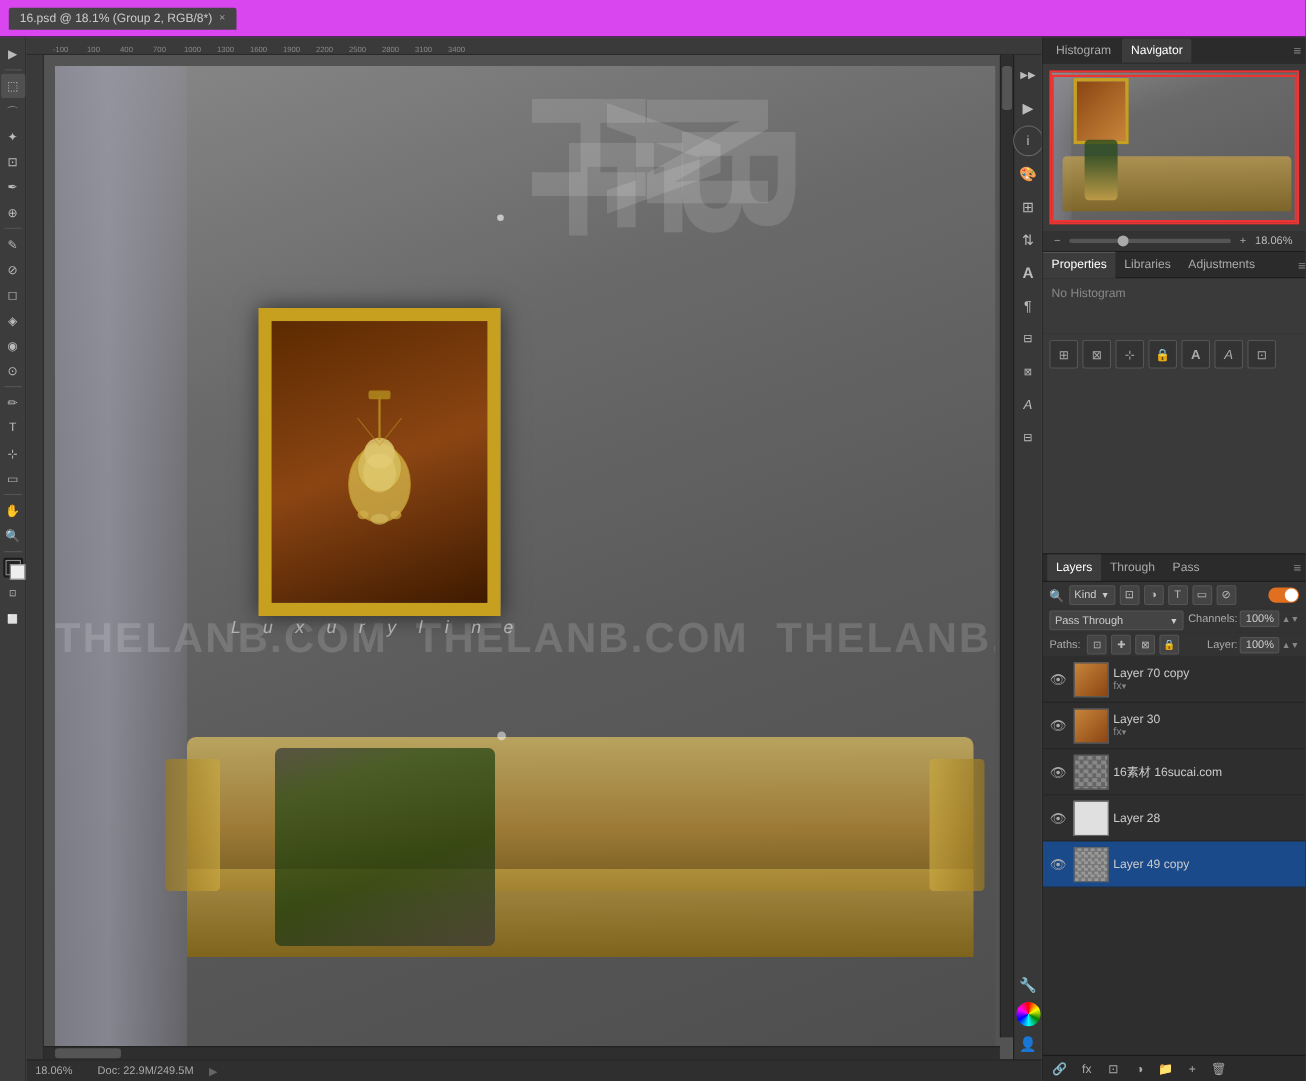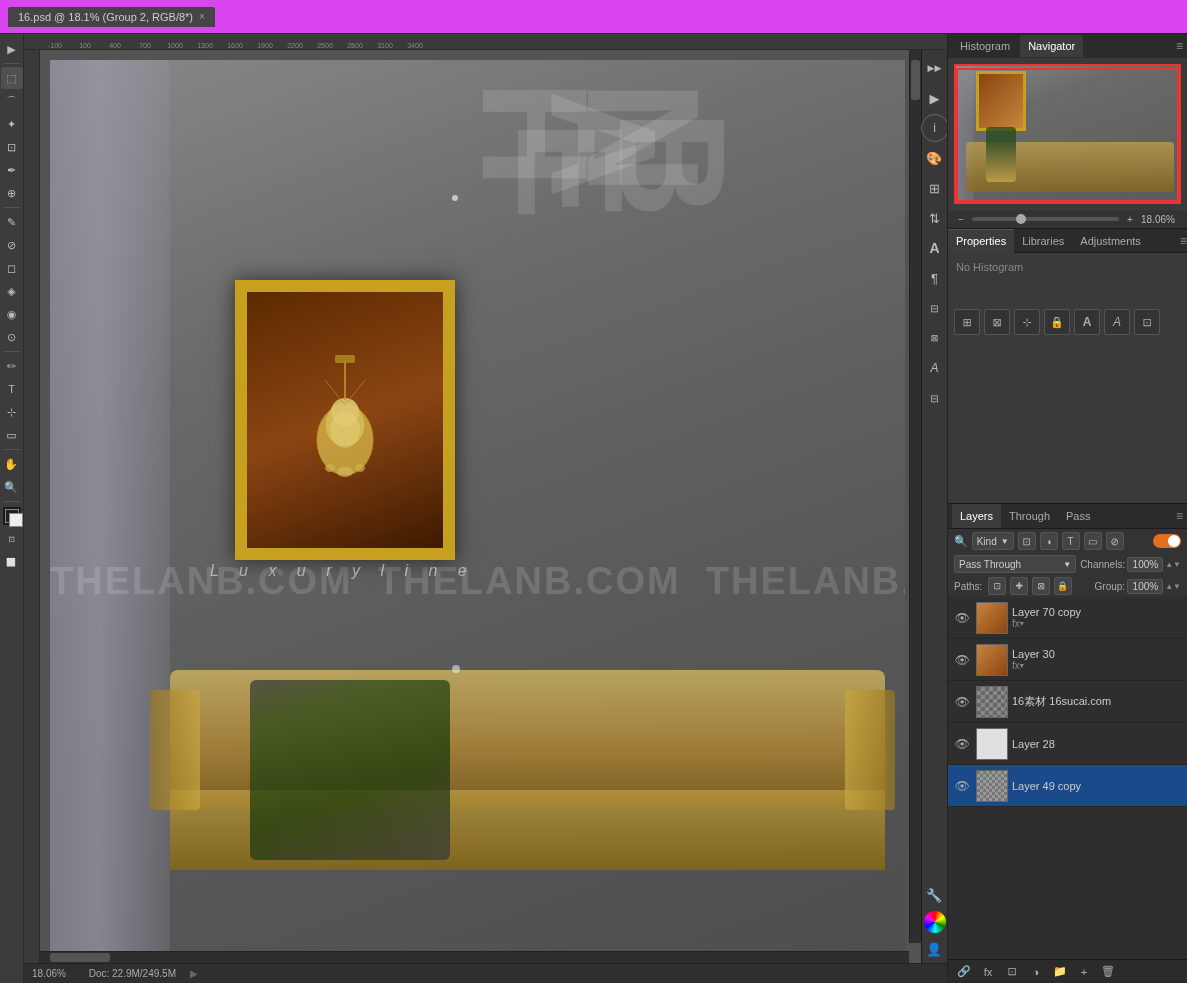--- a/index.html
+++ b/index.html
@@ -485,21 +485,21 @@
     .toggle-ball {
       width: 12px;
       height: 12px;
       background: white;
       border-radius: 50%;
       margin-left: auto;
     }
 
     .blend-row {
       display: flex;
-      align-items: center;
+      align-items: flex-start;
       padding: 2px 6px;
       gap: 4px;
       background: #333;
       flex-shrink: 0;
     }
     .blend-dropdown {
       background: #444;
       border: 1px solid #555;
       color: #ccc;
       font-size: 10px;
@@ -1005,21 +1005,21 @@
         </div>
       </div>
 
       <div class="lock-row">
         <span class="lock-label">Paths:</span>
         <div class="lock-icon-btn">⊡</div>
         <div class="lock-icon-btn">✚</div>
         <div class="lock-icon-btn">⊠</div>
         <div class="lock-icon-btn">🔒</div>
         <div class="fill-row">
-          <span class="opacity-label">Group:</span>
+          <span class="opacity-label">Layer:</span>
           <div class="opacity-val">100%</div>
           <span style="font-size:8px;color:#888;">▲▼</span>
         </div>
       </div>
 
       <div class="layer-list">
 
         <div class="layer-item">
           <div class="eye-icon">👁</div>
           <div class="layer-thumb layer-thumb-orange"></div>

